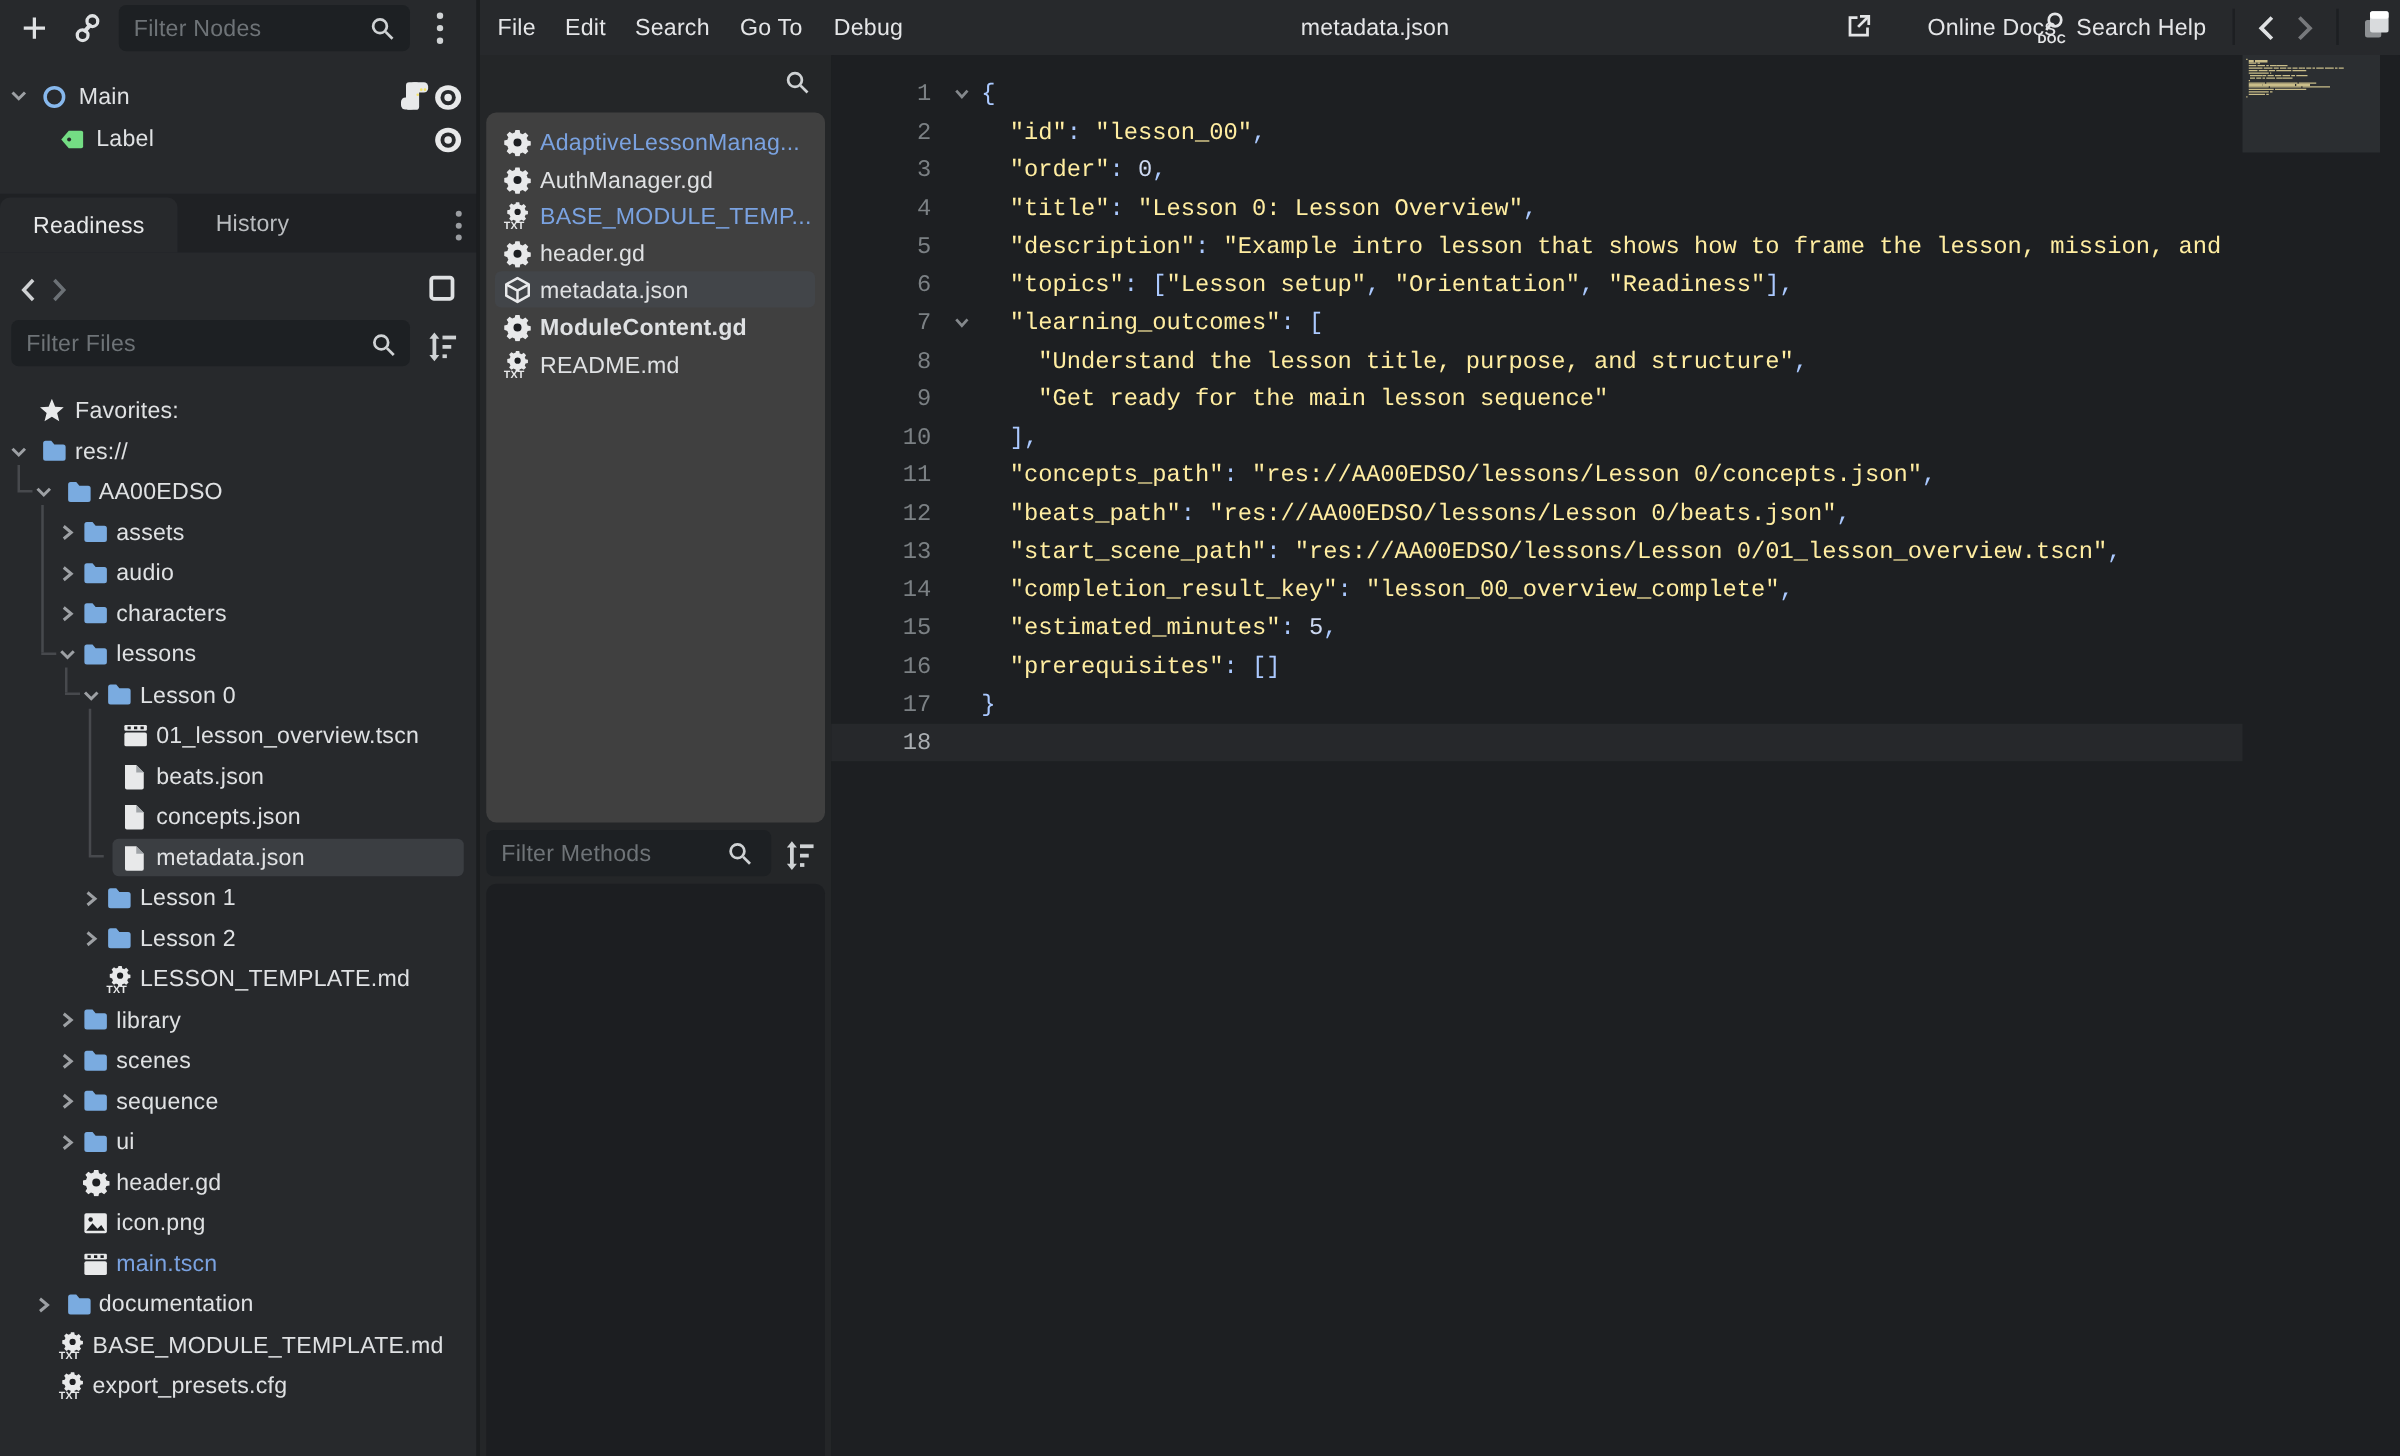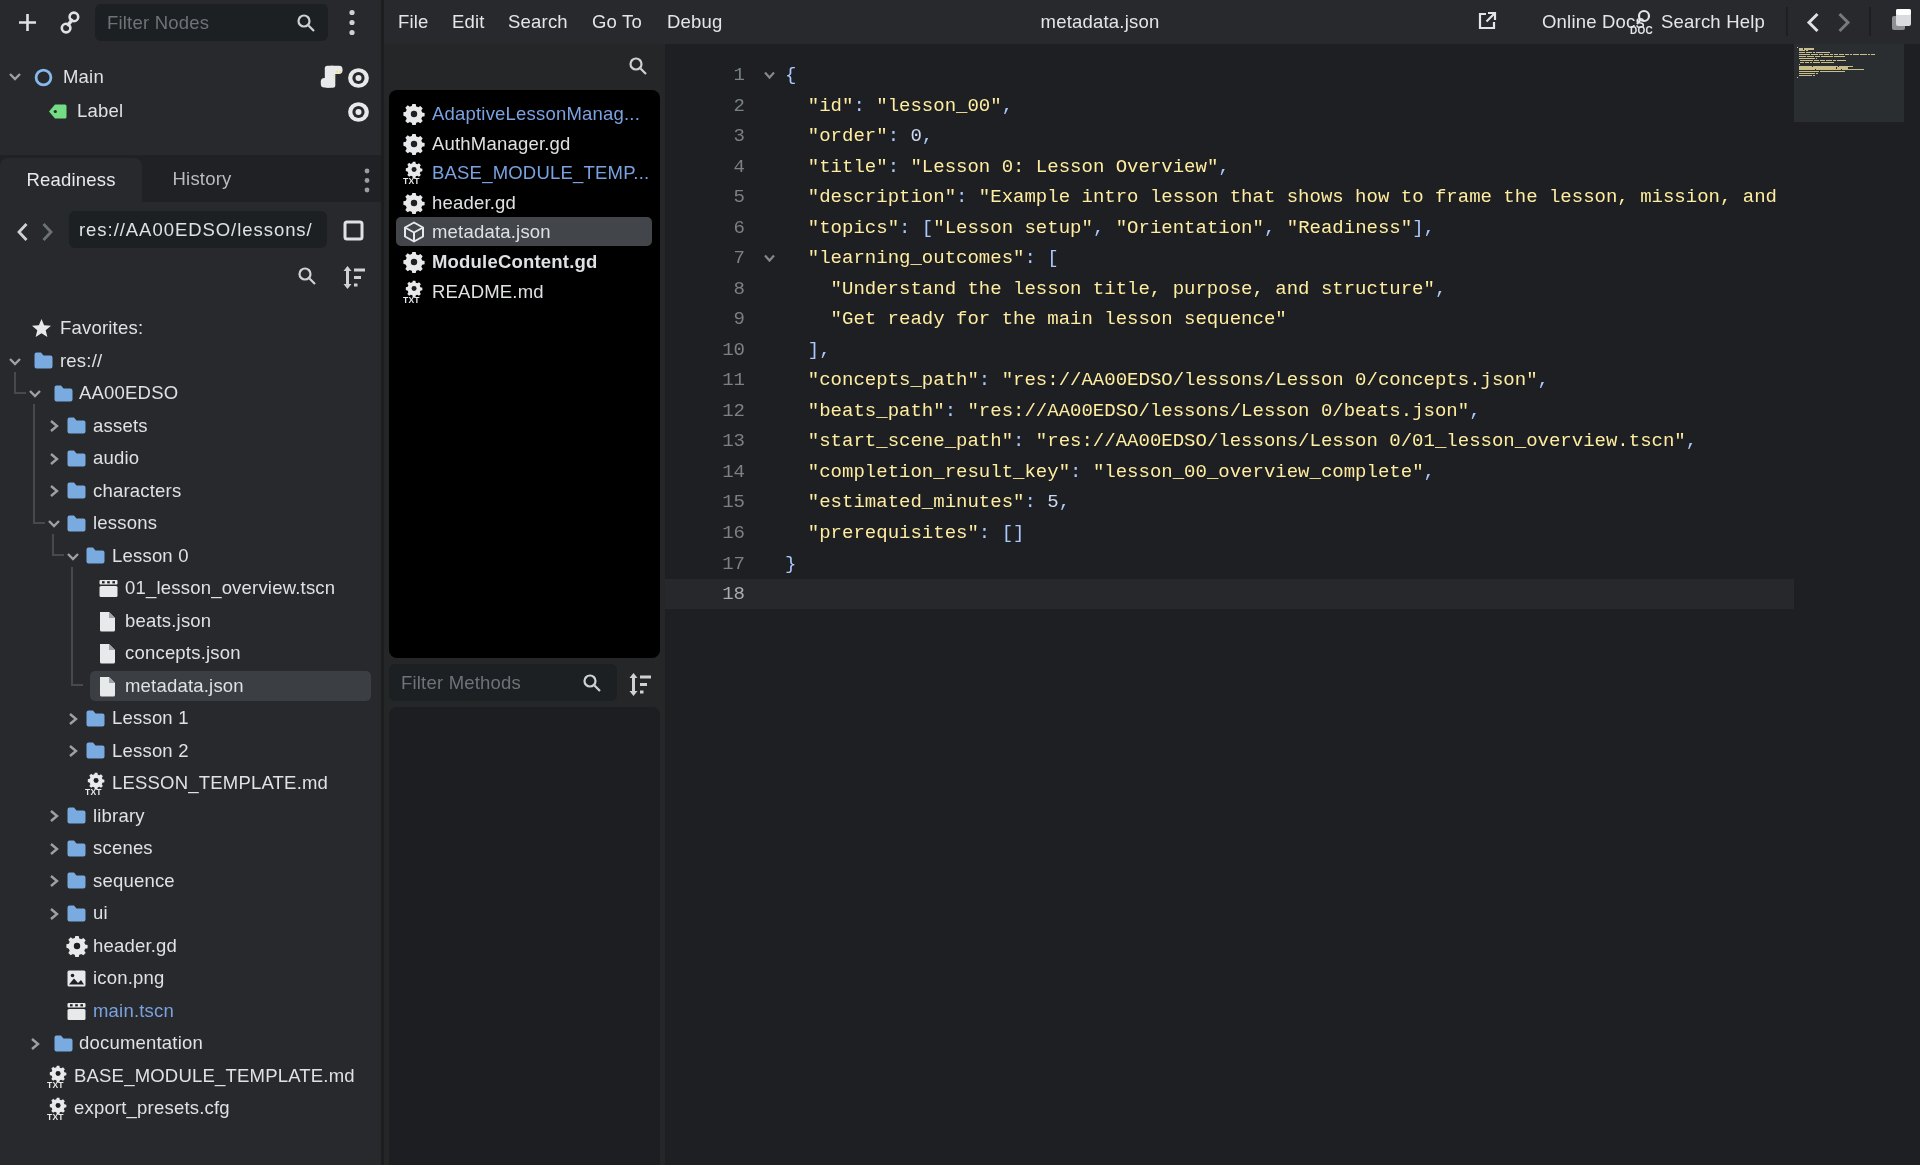--- a/index.html
+++ b/index.html
@@ -20,21 +20,21 @@
 
 .trow { position:absolute; height:30px; line-height:30px; white-space:nowrap; }
 .guide { position:absolute; background:#47494d; }
 
 
 #menubar { position:absolute; left:383px; top:0; width:1537px; height:44px; background:#27292c; }
 .menu { position:absolute; top:0; height:44px; line-height:44px; color:#e4e5e7; }
 
 
 #scol { position:absolute; left:383px; top:44px; width:282px; height:1121px; background:#242628; }
-#slist { position:absolute; left:6px; top:46px; width:271px; height:568px; background:#000000; border-radius:8px; }
+#slist { position:absolute; left:6px; top:46px; width:271px; height:568px; background:#404040; border-radius:8px; }
 #mlist { position:absolute; left:6px; top:663px; width:271px; height:470px; background:#1c1e21; border-radius:8px 8px 0 0; }
 
 
 #editor { position:absolute; left:665px; top:44px; width:1255px; height:1121px; background:#1d1f22; border-radius:2px; }
 #curline { position:absolute; left:0; top:535px; width:1129px; height:30px; background:#26282b; }
 .cl { position:absolute; left:0; width:1255px; height:30.53px; font-family:"Liberation Mono", monospace; font-size:19px; letter-spacing:0; line-height:30.53px; white-space:pre; }
 .ln { position:absolute; left:0; width:80px; text-align:right; color:#7b8084; }
 .code { position:absolute; left:120px; }
 .s { color:#ffeda1; }   
 .y { color:#abc9ff; }   
@@ -124,25 +124,25 @@
           <circle cx="3" cy="22" r="2.4"></circle>
         </g>
       </svg>
 
     <svg class="abs" style="left:16px;top:222px" width="13" height="20" viewBox="0 0 13 20">
         <path d="M10.5 2L3 10l7.5 8" stroke="#cfd1d3" stroke-width="2.8" fill="none"></path>
       </svg>
     <svg class="abs" style="left:41px;top:222px" width="13" height="20" viewBox="0 0 13 20">
         <path d="M2.5 2L10 10l-7.5 8" stroke="#6c7176" stroke-width="2.8" fill="none"></path>
       </svg>
-    <div class="input" style="left:69px;top:211px;width:258px;height:37px;line-height:37px;"><span style="margin-left:10px;letter-spacing:0.95px;">res://AA00EDSO/lessons/</span></div>
     <svg class="abs" style="left:343px;top:220px" width="21" height="21" viewBox="0 0 21 21">
         <rect x="2" y="2" width="17" height="17" rx="2" stroke="#dfe1e3" stroke-width="3" fill="none"></rect>
       </svg>
 
+    <div class="input" style="left:9px;top:256px;width:319px;height:37px;line-height:37px;"><span class="ph" style="margin-left:12px;">Filter Files</span></div>
     <svg class="abs" style="left:297px;top:266px" width="20" height="20" viewBox="0 0 20 20">
         <g stroke="#cfd2d4" stroke-width="2.2" fill="none">
           <circle cx="8" cy="8" r="5.5"></circle>
           <path d="M12.5 12.5L18 18"></path>
         </g>
       </svg>
     <svg class="abs" style="left:342px;top:265px" width="23" height="25" viewBox="0 0 23 25">
         <g fill="#cfd2d4">
           <path d="M5.5 1L9.5 6H1.5Z"></path>
           <rect x="4" y="5" width="3" height="15"></rect>

